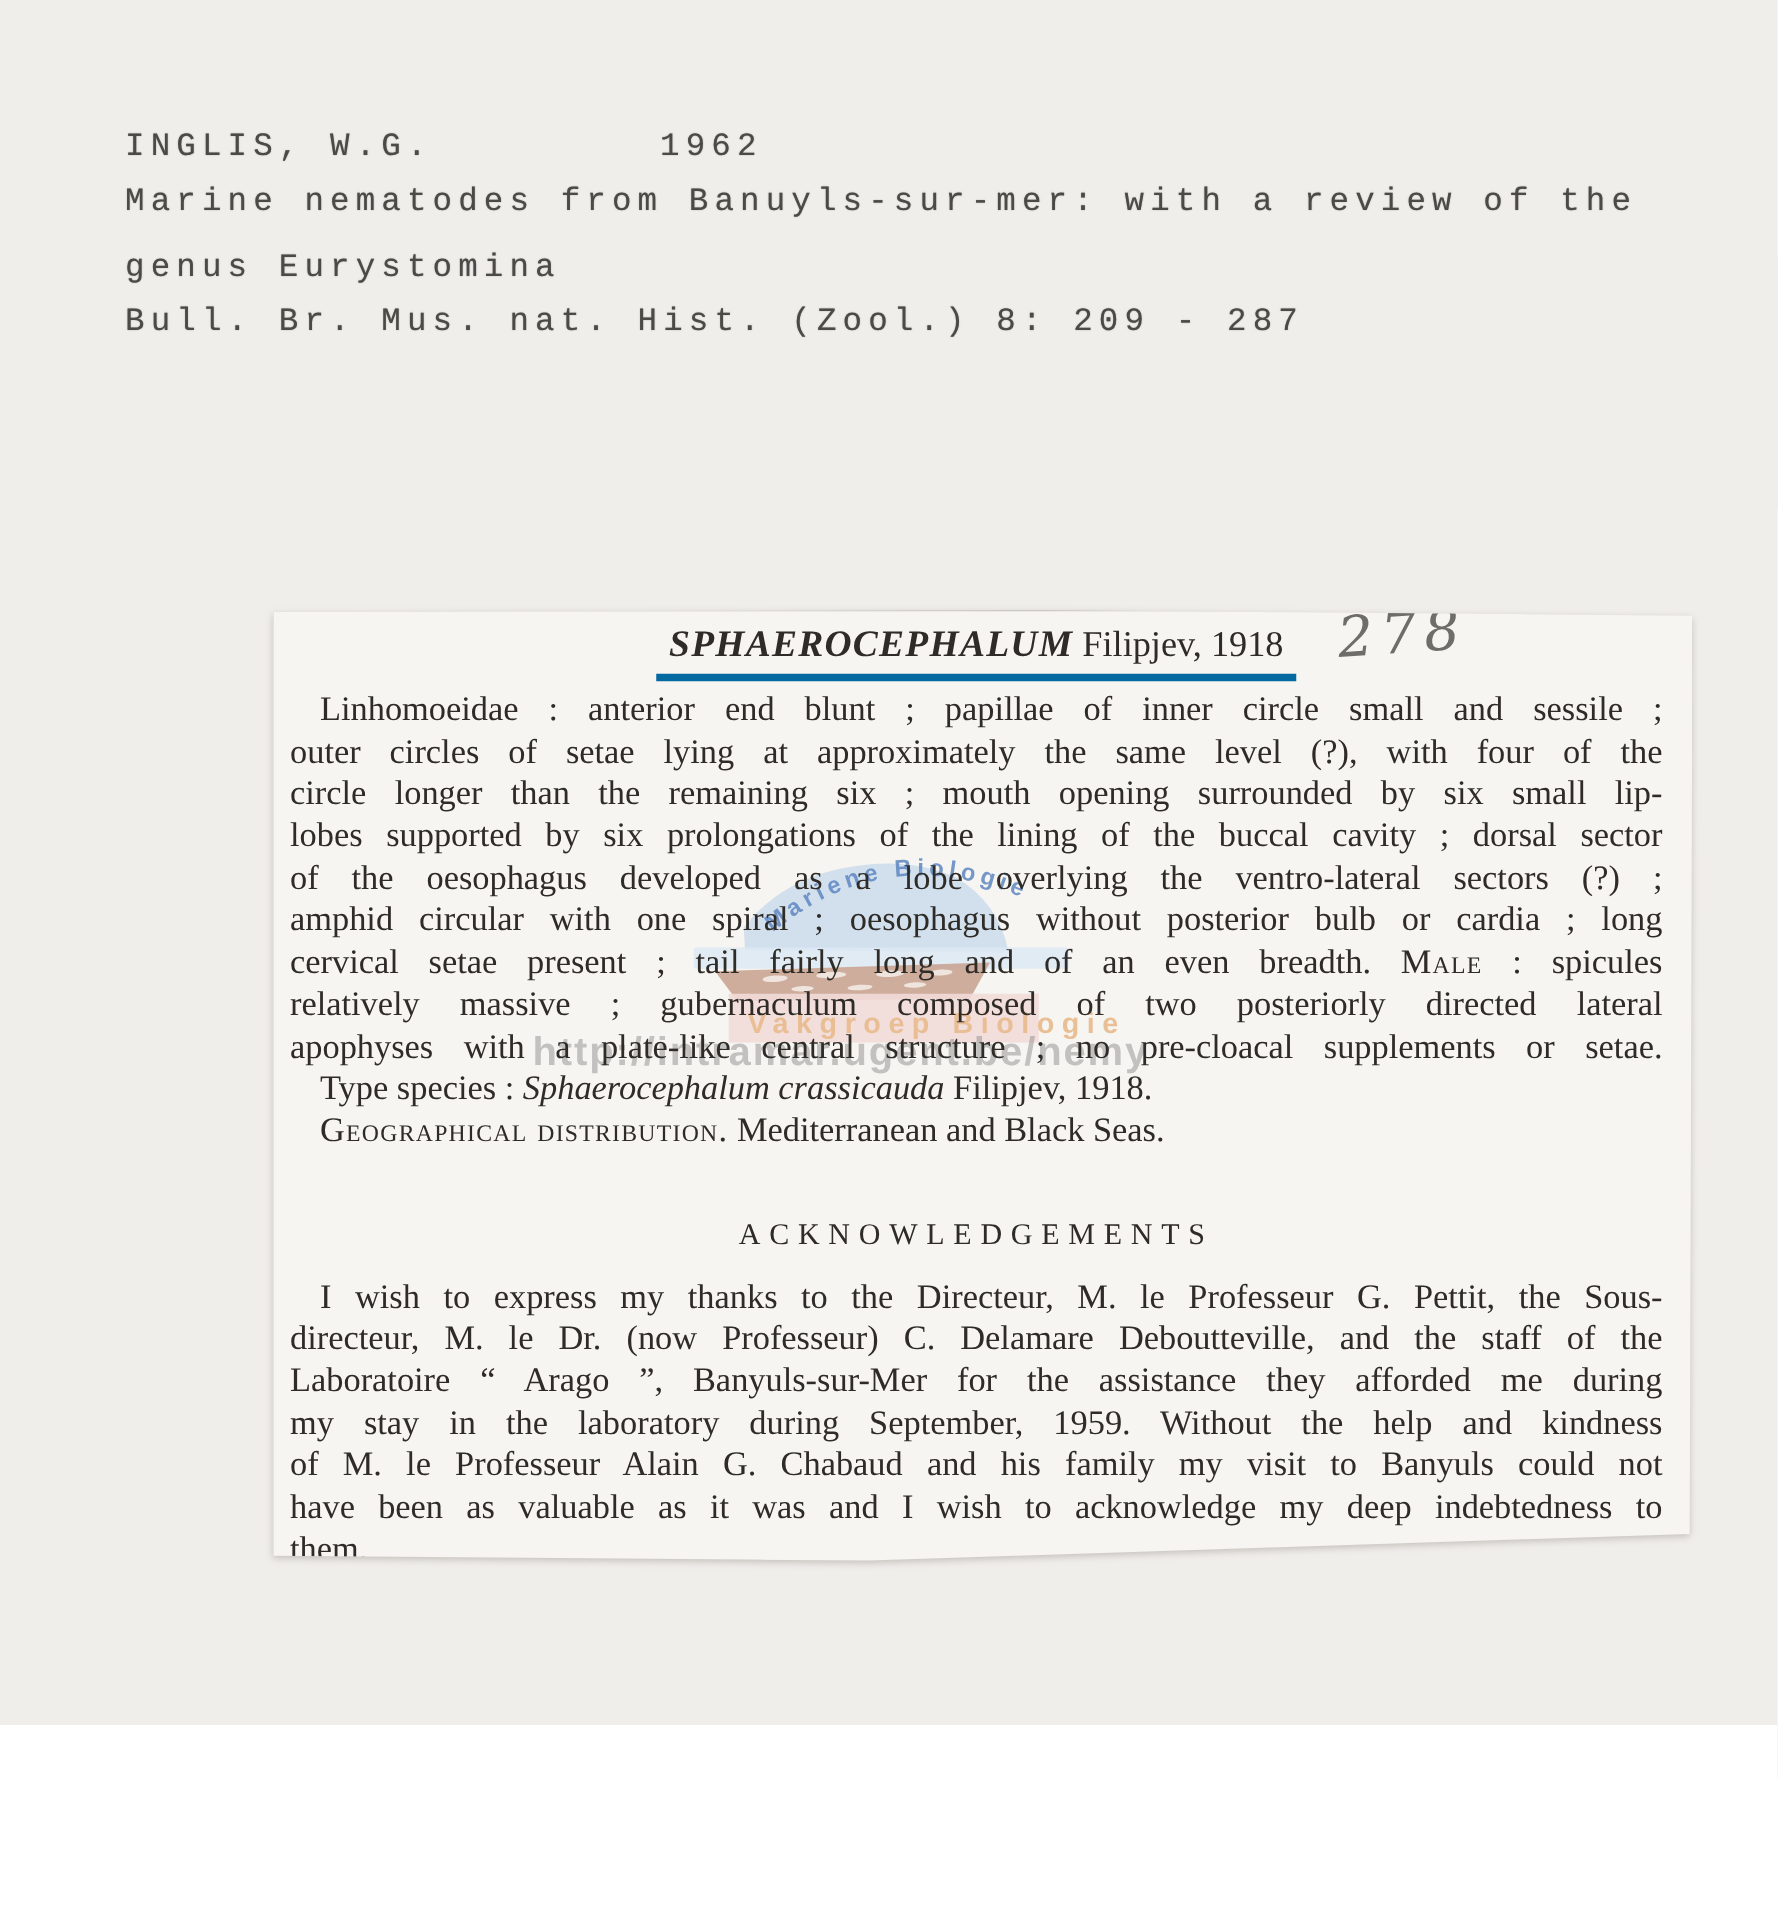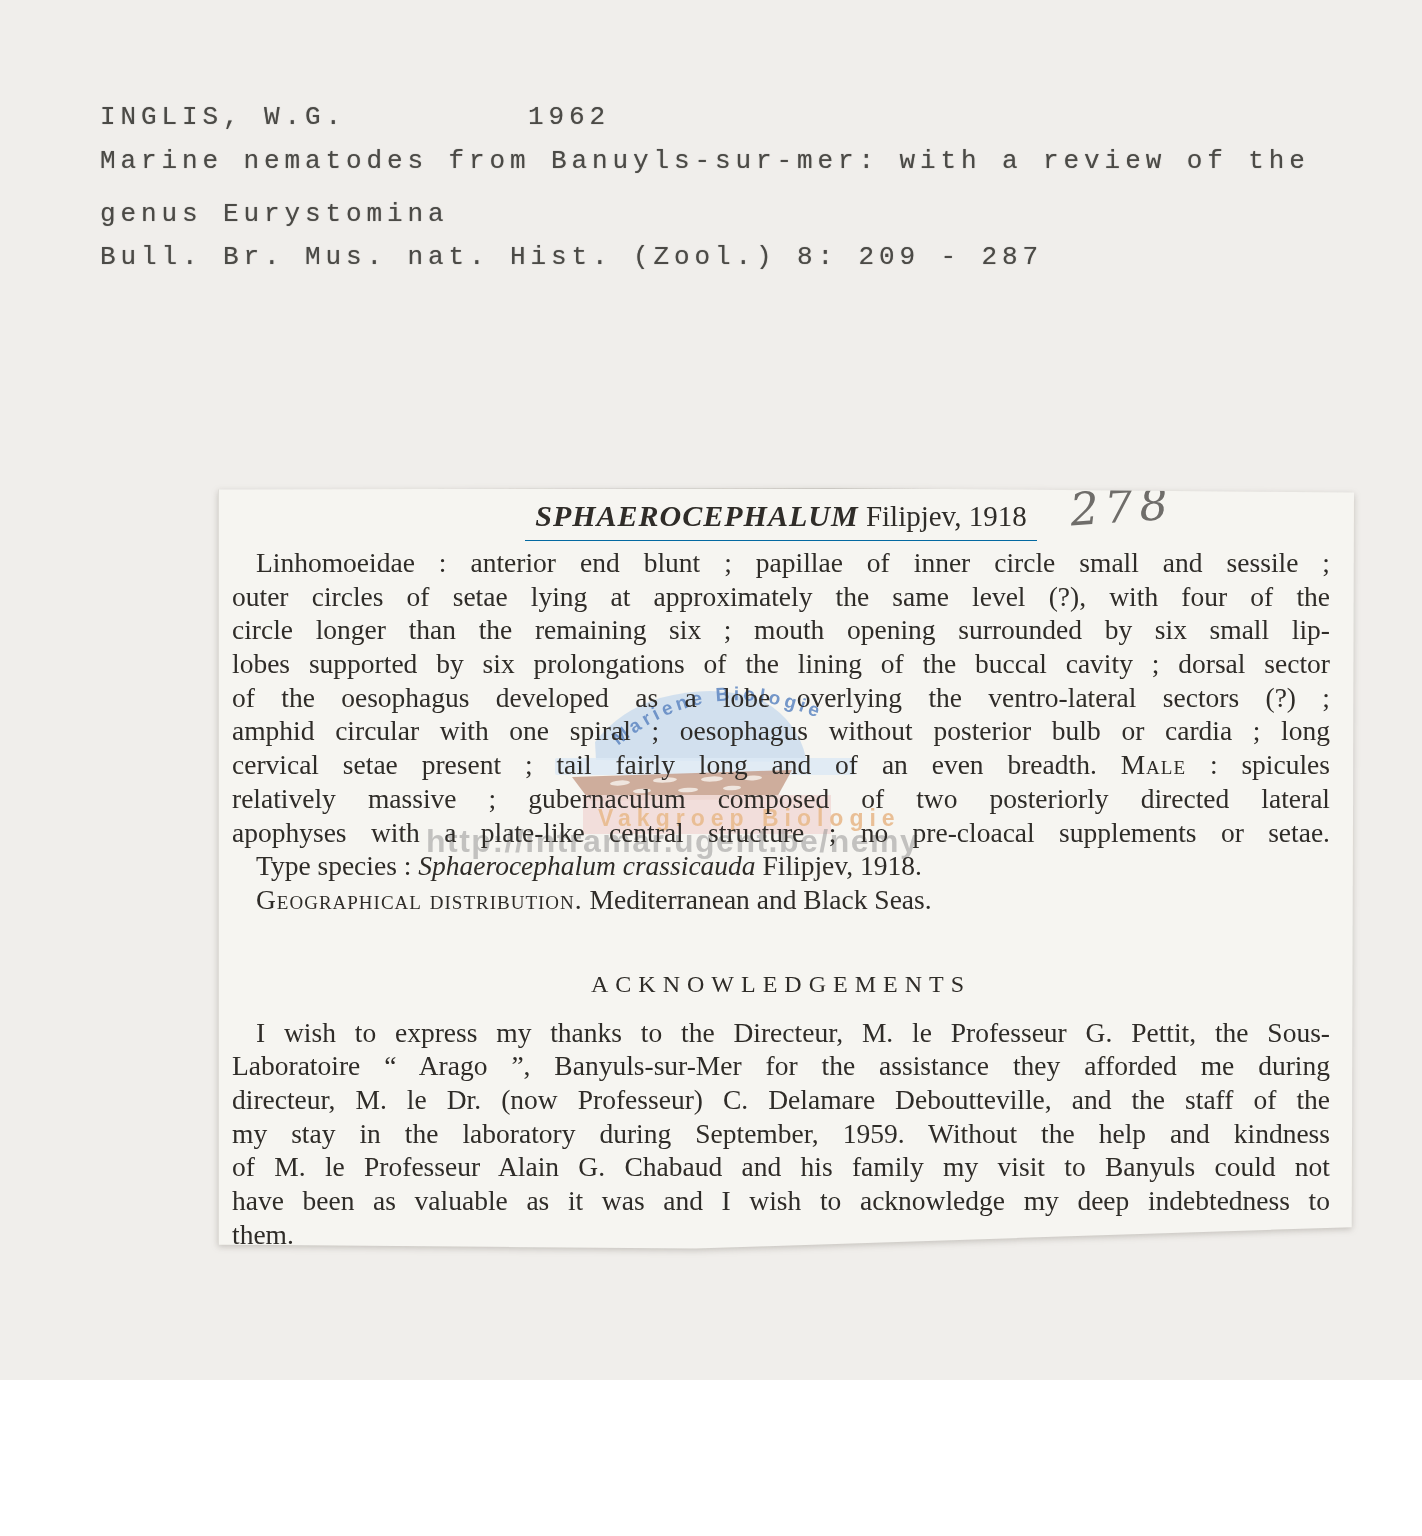--- a/index.html
+++ b/index.html
@@ -47,21 +47,21 @@
     z-index: 2;
     padding: 0 24px 0 14px;
     color: #2f2c28;
     font-size: 27.5px;
   }
 
   .heading-row { margin-top: 10px; text-align: center; line-height: 36px; }
   .heading-underline {
     display: inline-block;
     padding: 0 10px 5px 10px;
-    border-bottom: 1px solid #0369a1;
+    border-bottom: 6px solid #0369a1;
   }
   .genus { font-style: italic; font-weight: bold; font-size: 30px; letter-spacing: 1px; }
   .authority { font-size: 29px; white-space: pre; }
 
   .handwritten {
     position: absolute;
     left: 852px;
     top: -8px;
     z-index: 3;
     font-family: "DejaVu Serif", serif;
@@ -173,22 +173,22 @@
         </div>
         <div class="tline no-just indent">
           <span class="smallcaps">Geographical distribution.</span><span>   Mediterranean and Black Seas.</span>
         </div>
       </div>
 
       <div class="ack-heading">ACKNOWLEDGEMENTS</div>
 
       <div class="ack-para">
         <div class="tline indent">I wish to express my thanks to the Directeur, M. le Professeur G. Pettit, the Sous-</div>
+        <div class="tline">directeur, M. le Dr. (now Professeur) C. Delamare Deboutteville, and the staff of the</div>
         <div class="tline">Laboratoire “ Arago ”, Banyuls-sur-Mer for the assistance they afforded me during</div>
-        <div class="tline">directeur, M. le Dr. (now Professeur) C. Delamare Deboutteville, and the staff of the</div>
         <div class="tline">my stay in the laboratory during September, 1959.  Without the help and kindness</div>
         <div class="tline">of M. le Professeur Alain G. Chabaud and his family my visit to Banyuls could not</div>
         <div class="tline">have been as valuable as it was and I wish to acknowledge my deep indebtedness to</div>
         <div class="tline no-just">them.</div>
       </div>
 
     </div>
   </div>
   </div>
 

